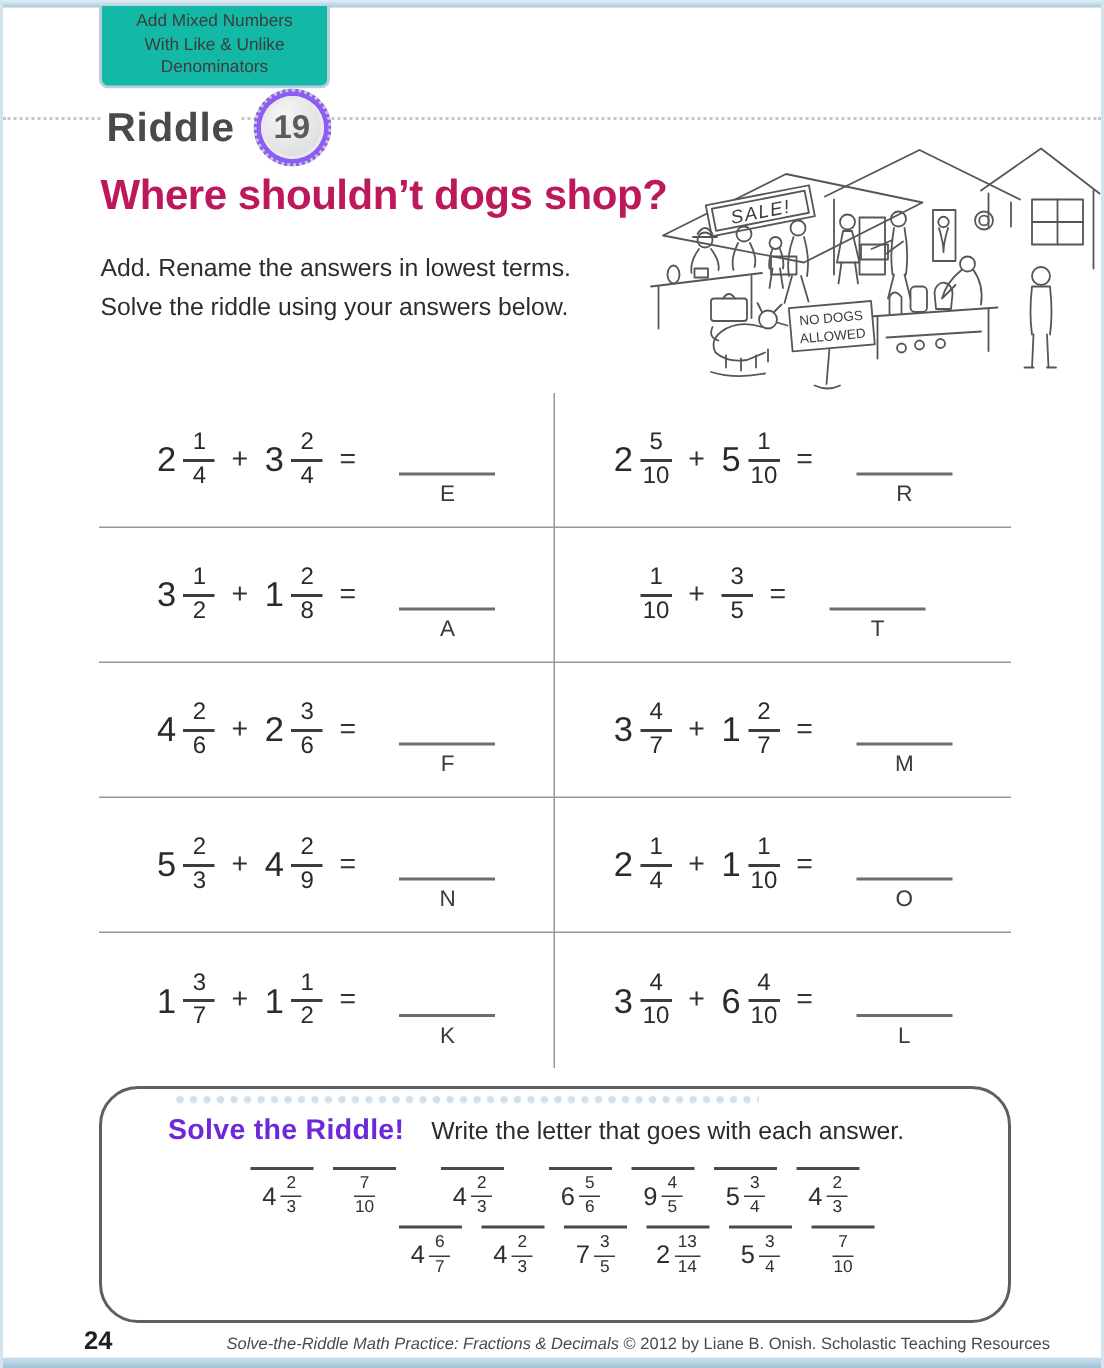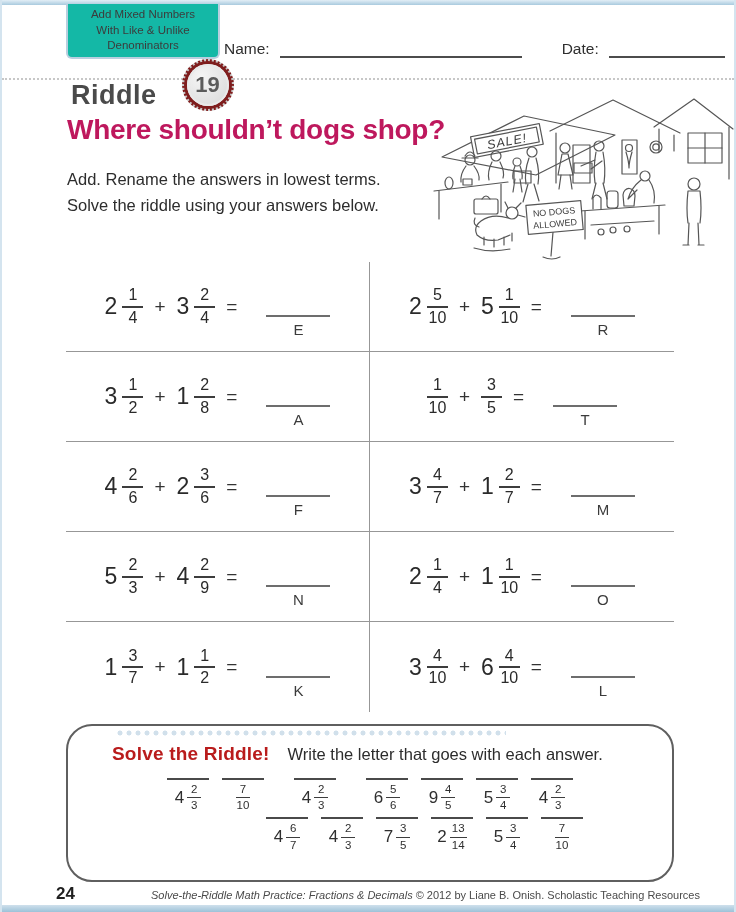--- a/index.html
+++ b/index.html
@@ -11,24 +11,24 @@
   .bottom-bar { position:absolute; bottom:0; left:0; right:0; height:7px;
                 background:linear-gradient(#cfe0ec,#9dc2d8); }
 
   .corner-box { position:absolute; left:64px; top:4px; width:154px; height:55px;
                 border:2px solid #b9cfdf; border-top:none; border-radius:0 0 6px 6px;
                 display:flex; flex-direction:column; align-items:center; justify-content:center;
                 font-size:11.5px; line-height:1.35; color:#3c3c3c; text-align:center; background:#14b8a6; z-index:3;}
 
   .dotted-rule { position:absolute; top:78px; left:0; right:0; border-top:2px dotted #c7c7c7; z-index:1;}
 
-  .riddle-row { position:absolute; left:66px; top:59px; display:flex; align-items:flex-end; gap:22px; z-index:2; }
+  .riddle-row { position:absolute; left:66px; top:59px; display:flex; align-items:center; gap:9px; z-index:2; }
   .riddle-word { font-size:27px; font-weight:bold; color:#4a4a4a; letter-spacing:0.5px; background:#fff; padding:0 3px;}
   .badge-outer { width:52px; height:52px; border-radius:50%; border:2px dotted #c9c9c9;
-                 display:flex; align-items:center; justify-content:center; background:#7f1d1d;}
+                 display:flex; align-items:center; justify-content:center; background:#8b5cf6;}
   .badge-inner { width:42px; height:42px; border-radius:50%;
                  background:radial-gradient(circle at 35% 30%, #f5f5f5, #d7d7d7);
                  box-shadow:inset 0 0 0 2px #e9e9e9;
                  display:flex; align-items:center; justify-content:center;
                  font-size:22px; font-weight:bold; color:#5b5b5b;}
 
   .name-date { position:absolute; left:222px; top:40px; display:flex; align-items:flex-end;
                font-size:15.5px; color:#2f2f2f; z-index:2;}
   .nd-line { display:inline-block; border-bottom:2px solid #4c4c4c; height:18px; }
   .name-line { width:242px; margin:0 10px; }
@@ -60,21 +60,21 @@
   .ans-line { width:64px; border-bottom:2px solid #6d6d6d; height:12px; }
   .ans-letter { font-size:15px; color:#3b3b3b; margin-top:4px; }
 
   
   .riddle-box { position:absolute; left:64px; top:724px; width:608px; height:158px;
                 border:2.5px solid #5f5f5f; border-radius:26px; background:#fff; }
   .rb-deco { position:absolute; top:3px; left:48px; width:390px; height:8px;
              background:radial-gradient(circle at 4px 4px, #ccdde9 2.2px, transparent 2.8px);
              background-size:9px 8px; background-repeat:repeat-x; opacity:.9;}
   .rb-head { margin:17px 0 0 44px; font-size:16.5px; color:#2c2c2c; }
-  .rb-head b { font-size:19px; color:#b91c1c; margin-right:18px; letter-spacing:0.2px; }
+  .rb-head b { font-size:19px; color:#6d28d9; margin-right:18px; letter-spacing:0.2px; }
   .rb-row { display:flex; justify-content:center; align-items:flex-start; gap:13px; margin-top:13px; }
   .rb-row + .rb-row { margin-top:5px; }
   .rb-row2 { transform:translateX(38px); justify-content:flex-start; padding-left:160px; }
   .rb-group { display:flex; gap:13px; }
   .rb-group + .rb-group { margin-left:17px; }
   .rb-item { display:inline-flex; flex-direction:column; align-items:center;
              border-top:2px solid #4a4a4a; padding:3px 5px 0; min-width:42px; color:#2f2f2f;}
   .rb-item .whole { font-size:17px; margin-right:3px; }
   .rb-item .frac { font-size:11.5px; }
   .rb-item .num { min-width:14px; border-bottom-width:1.5px; }
@@ -100,26 +100,20 @@
     <span>Denominators</span>
   </div>
 
   <div class="riddle-row">
     <span class="riddle-word">Riddle</span>
     <span class="badge-outer">
       <span class="badge-inner">19</span>
     </span>
   </div>
 
-  <div class="name-date">
-    <span>Name:</span>
-    <span class="nd-line name-line"></span>
-    <span class="date-label">Date:</span>
-    <span class="nd-line date-line"></span>
-  </div>
 
   <h1 class="title">Where shouldn’t dogs shop?</h1>
 
   <p class="instructions">
     <span>Add. Rename the answers in lowest terms.</span><br>
     <span>Solve the riddle using your answers below.</span>
   </p>
 
   <svg class="illu" viewBox="0 0 302 178">
     <g stroke="#565656" stroke-width="1.2" fill="none" stroke-linecap="round" stroke-linejoin="round">

